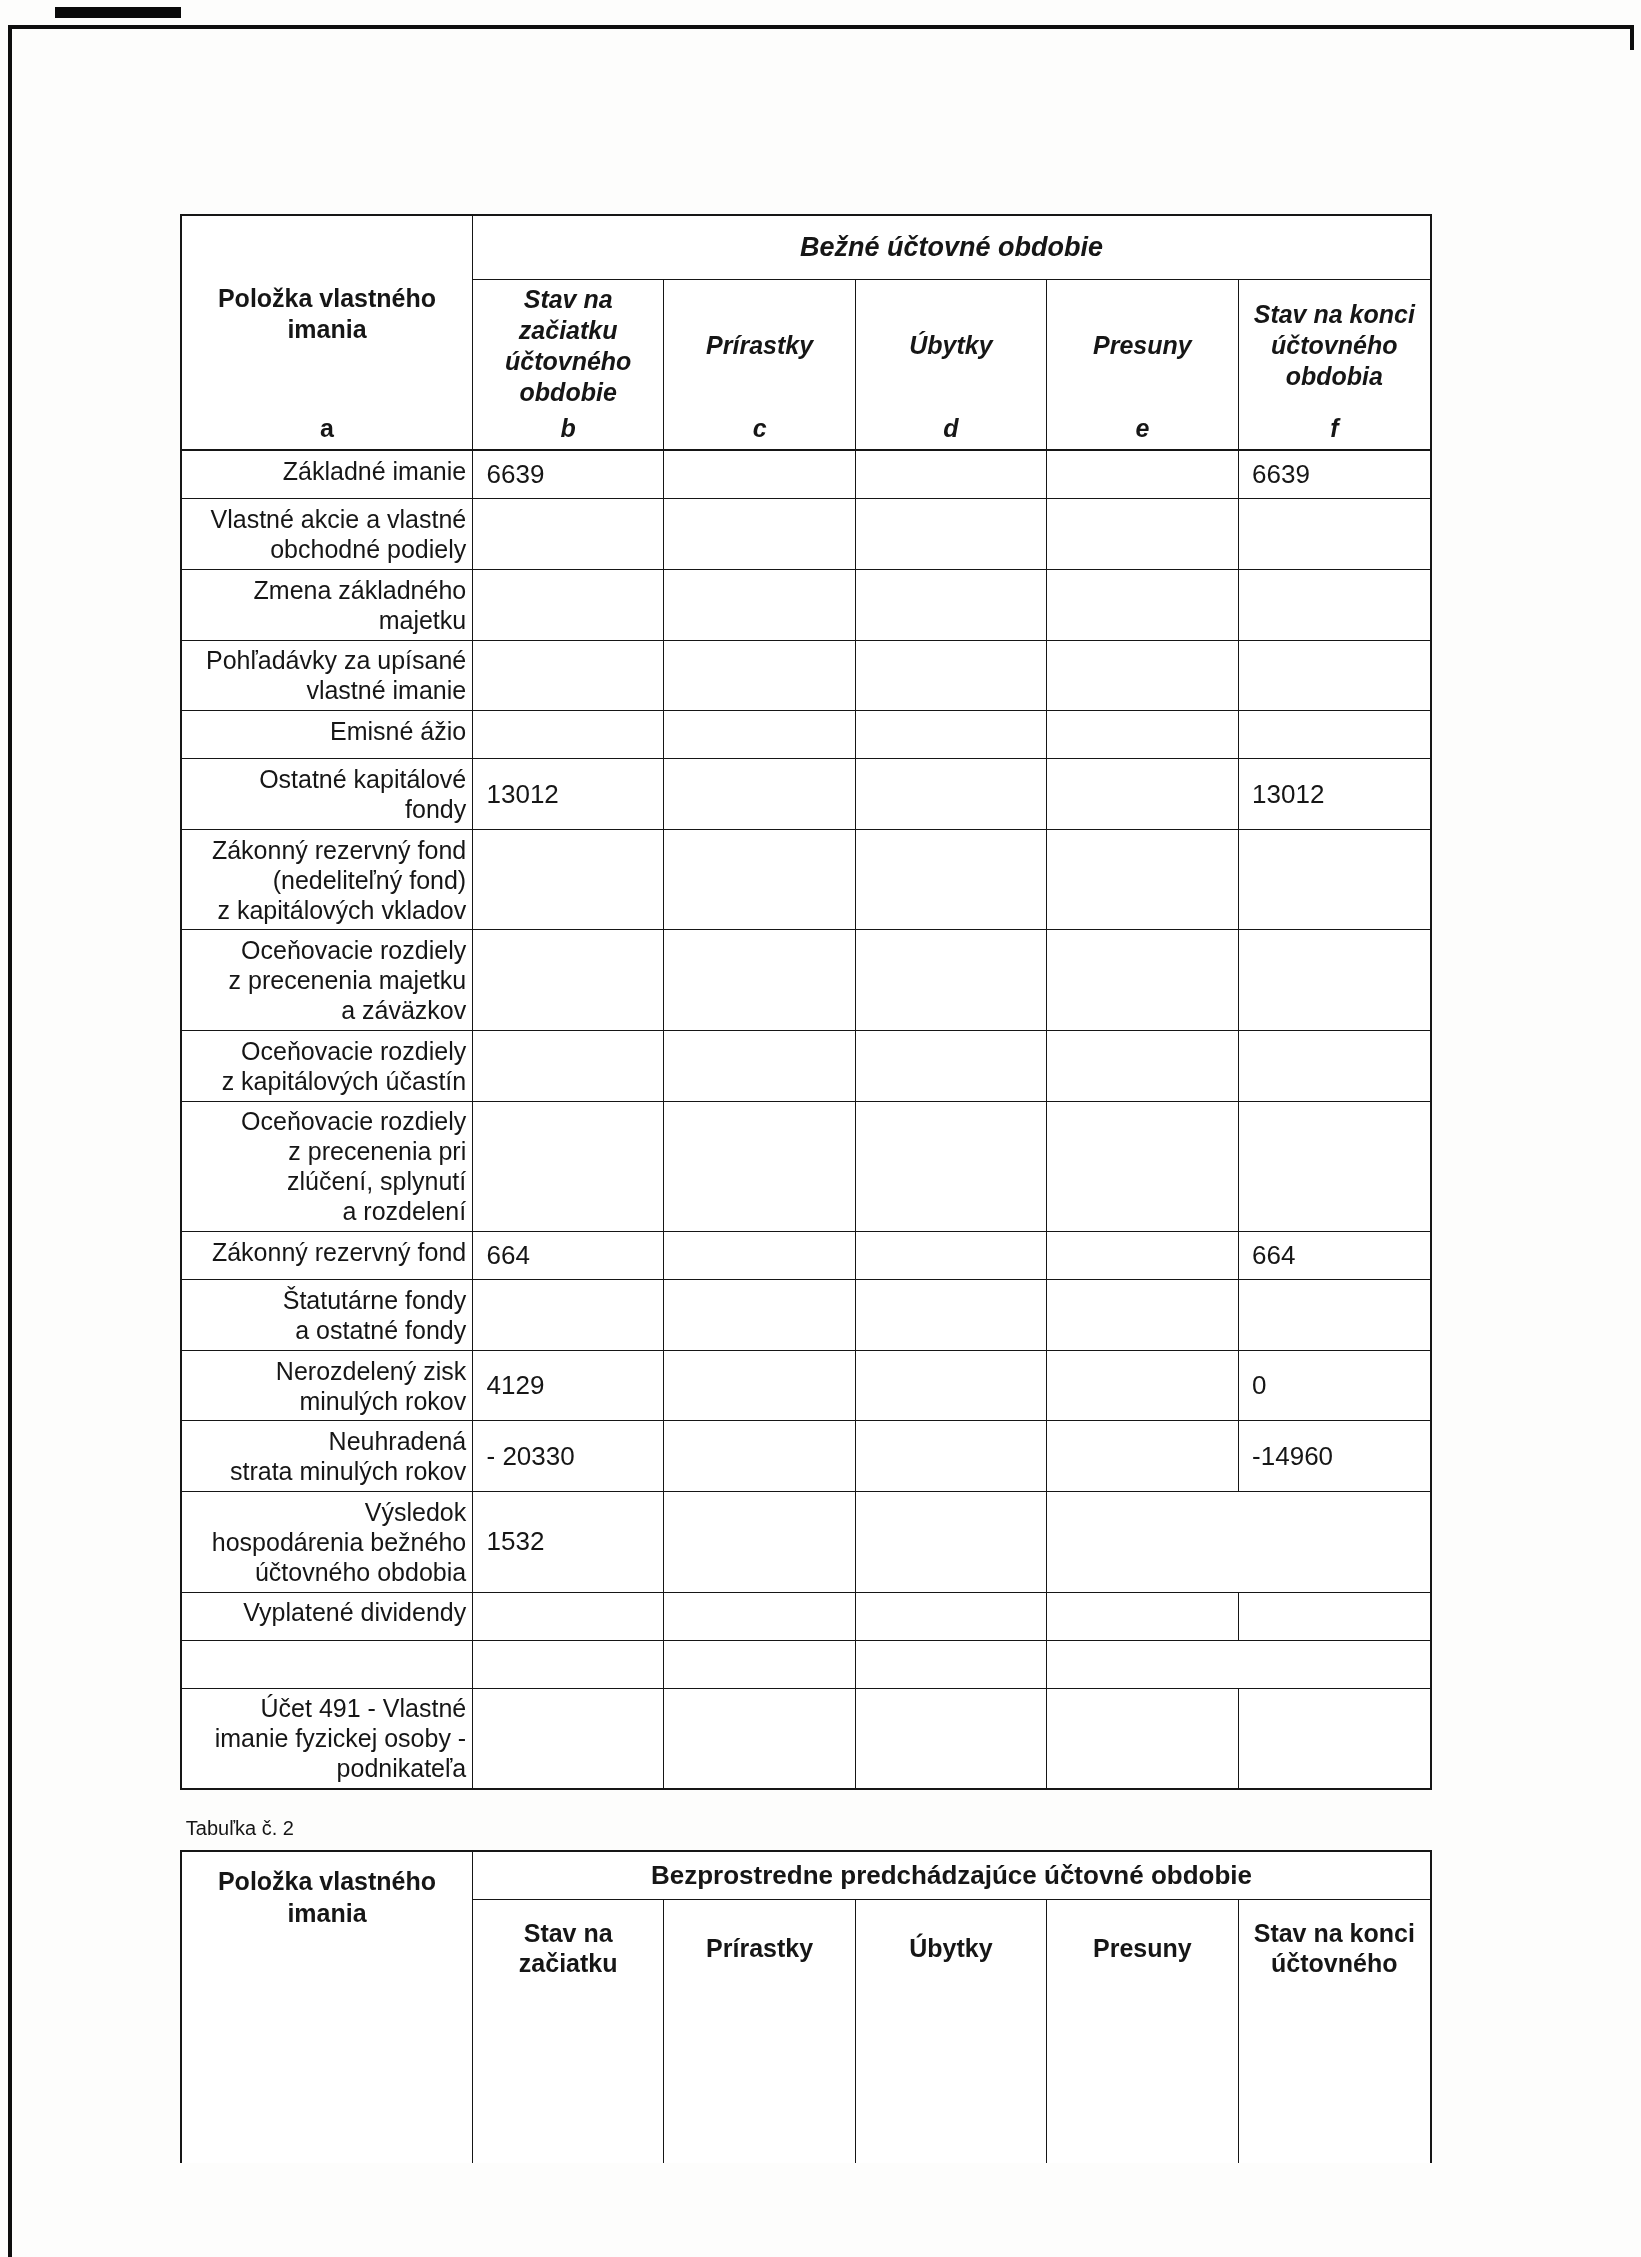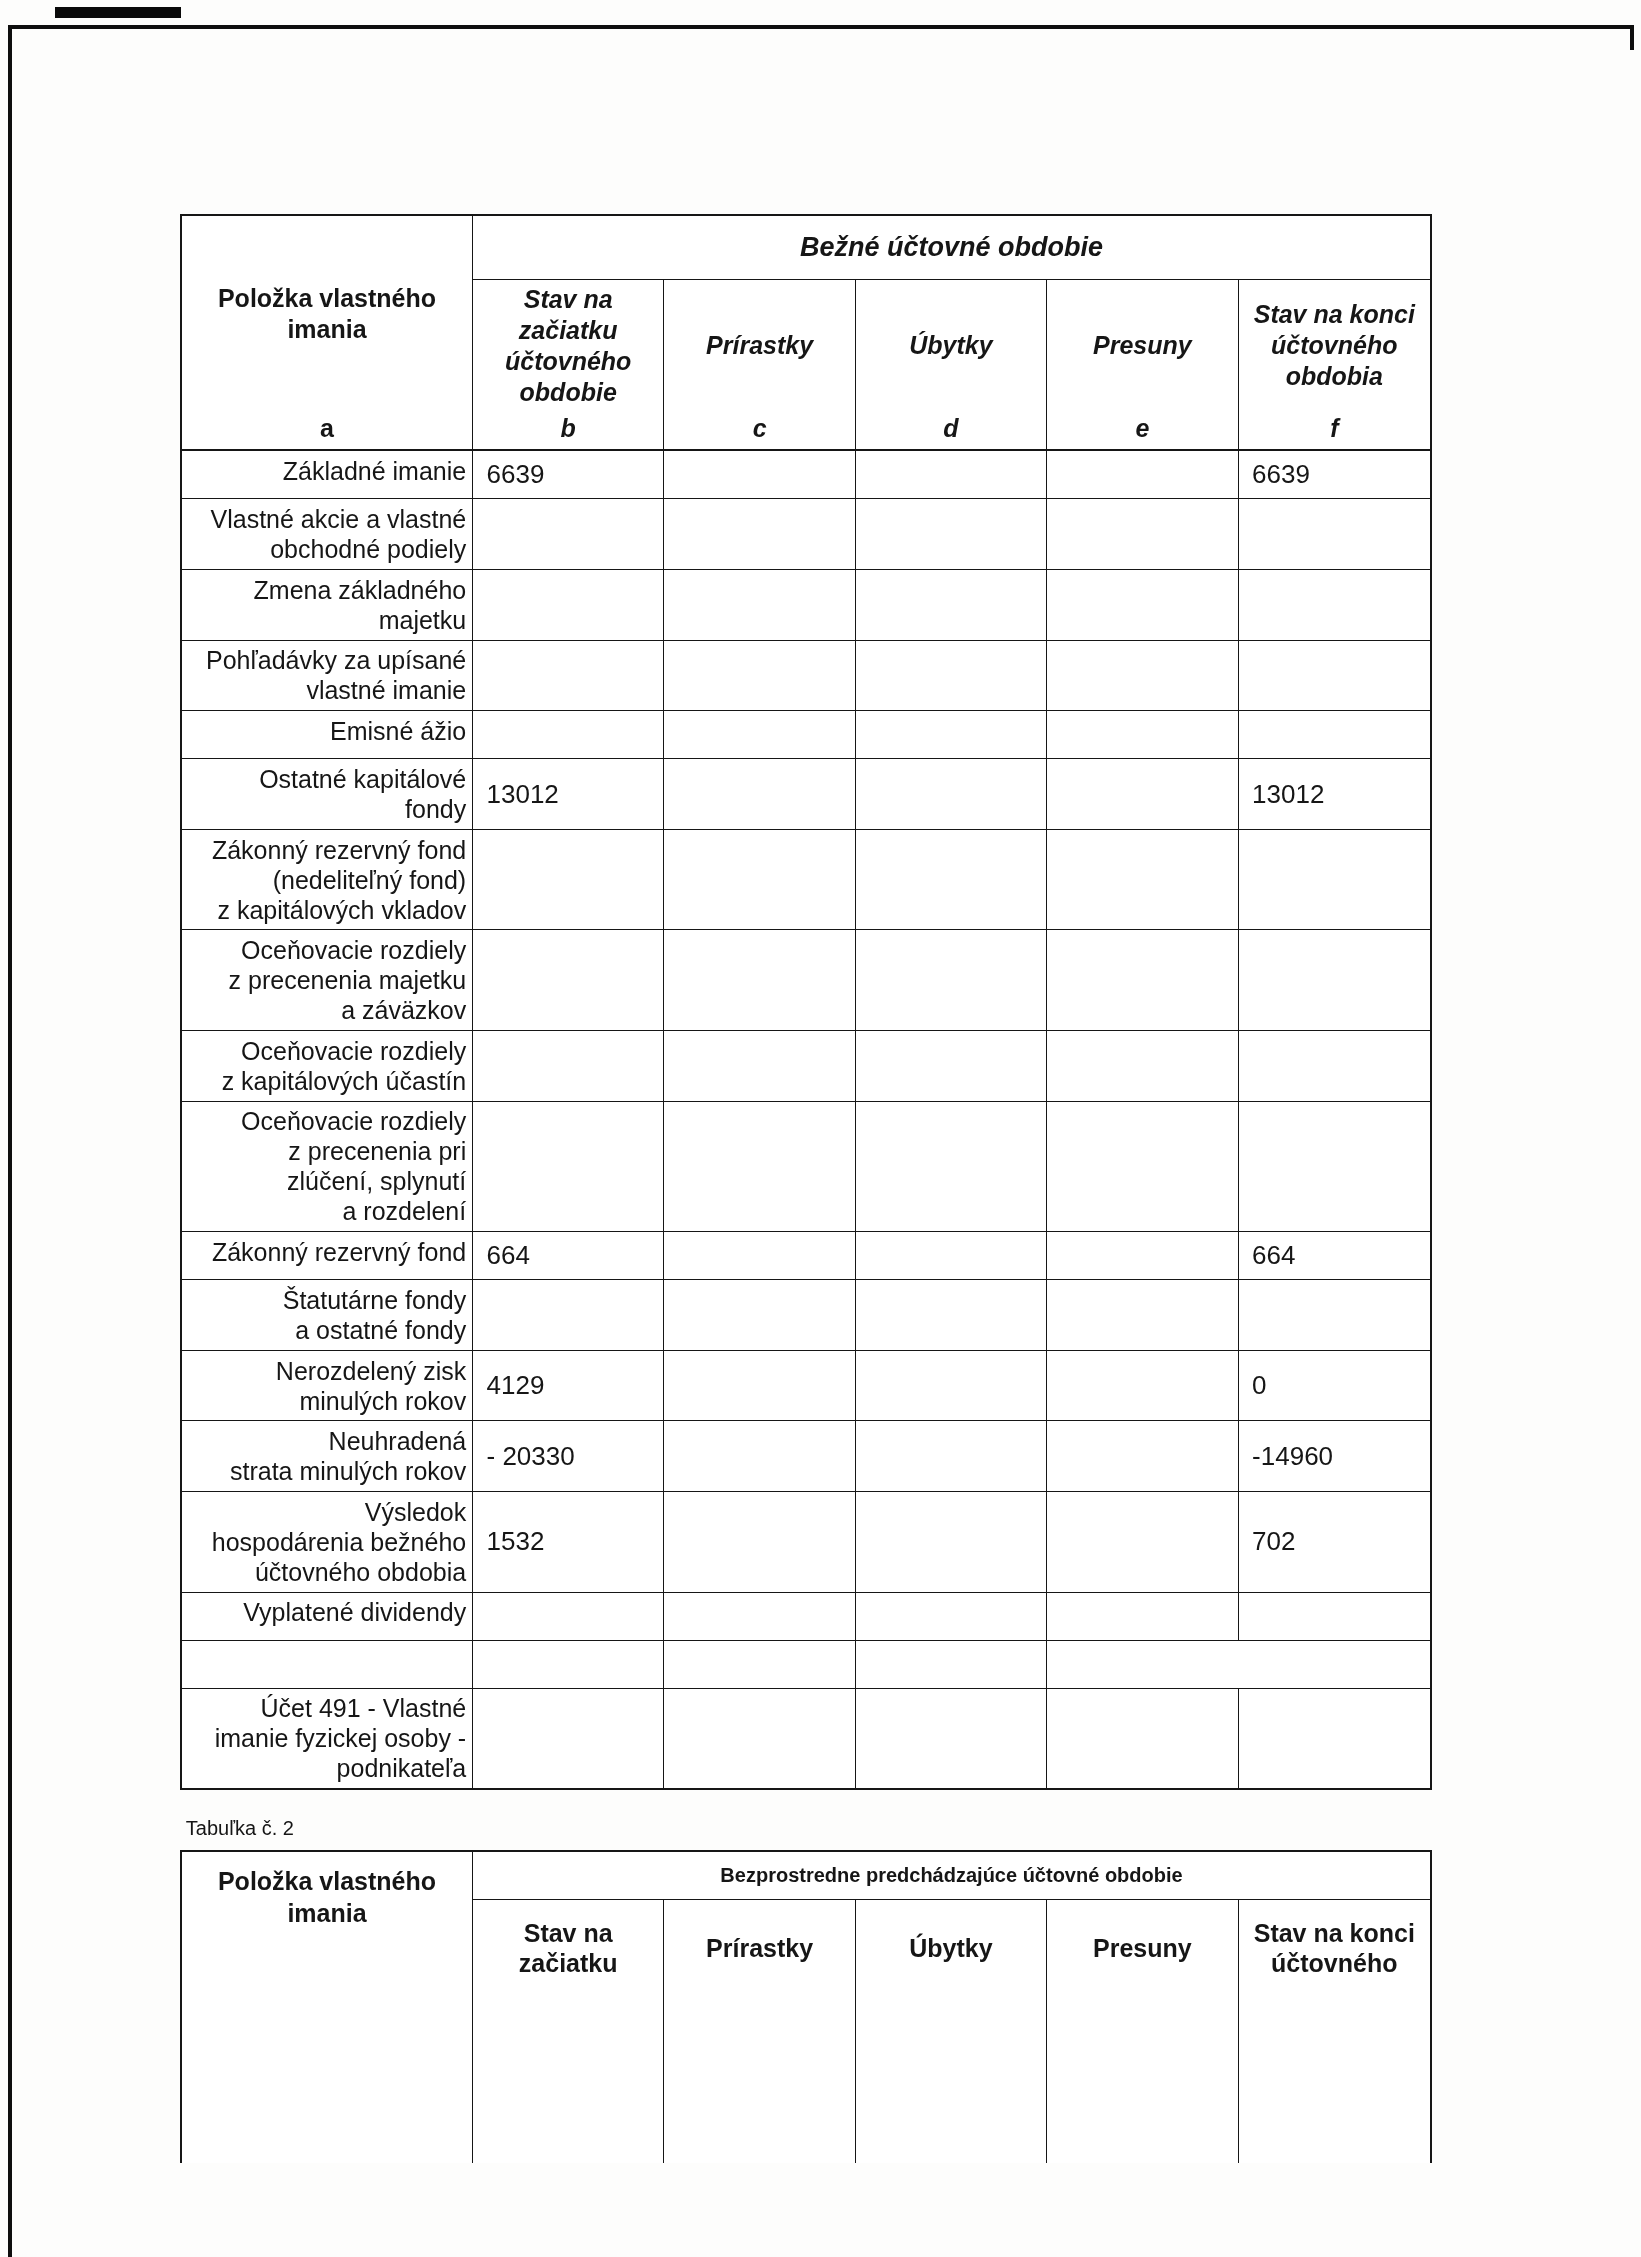--- a/index.html
+++ b/index.html
@@ -56,21 +56,21 @@
     height:313px; display:grid; grid-template-columns:291px 1fr; background:#fff;
   }
   .t2-a {
     border-right:1.9px solid #161616; text-align:center;
     font-weight:bold; font-size:25px; line-height:32px; white-space:pre-line; padding-top:13.5px;
   }
   .t2-right { display:flex; flex-direction:column; }
   .t2-period {
     height:48px; border-bottom:1.9px solid #161616;
     display:flex; align-items:center; justify-content:center;
-    font-weight:bold; font-size:20px;
+    font-weight:bold; font-size:26px;
   }
   .t2-subs { flex:1; display:grid; grid-template-columns:repeat(5,1fr); }
   .t2-sub { border-right:1.9px solid #161616; display:flex; justify-content:center; align-items:flex-start; }
   .t2-sub:last-child { border-right:none; }
   .t2-sublabel {
     min-height:97px; display:flex; align-items:center; justify-content:center;
     font-weight:bold; font-size:25px; line-height:30px; white-space:pre-line; text-align:center;
   }
 </style>
 </head>
@@ -253,21 +253,20 @@
         <div class="cell n">-14960</div>
       </div>
       <div class="trow">
         <div class="cell a">Výsledok
 hospodárenia bežného
 účtovného obdobia</div>
         <div class="cell n">1532</div>
         <div class="cell n"></div>
         <div class="cell n"></div>
         <div class="cell n"></div>
-        <div class="cell n">702</div>
       </div>
       <div class="trow">
         <div class="cell a">Vyplatené dividendy</div>
         <div class="cell n"></div>
         <div class="cell n"></div>
         <div class="cell n"></div>
         <div class="cell n"></div>
         <div class="cell n"></div>
       </div>
       <div class="trow">

